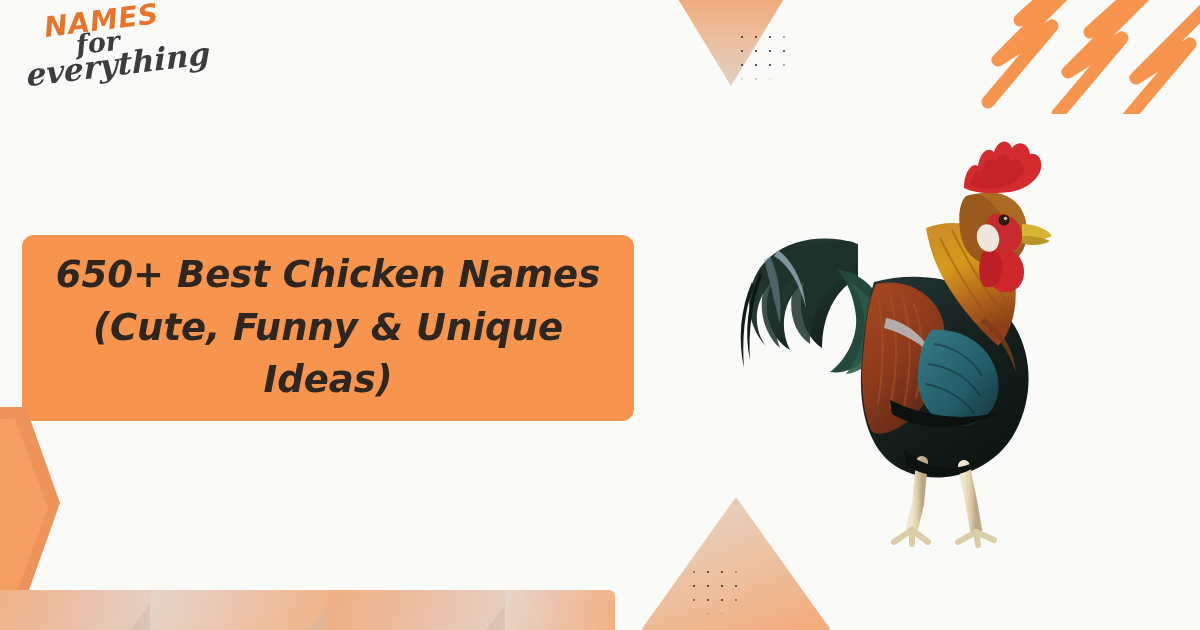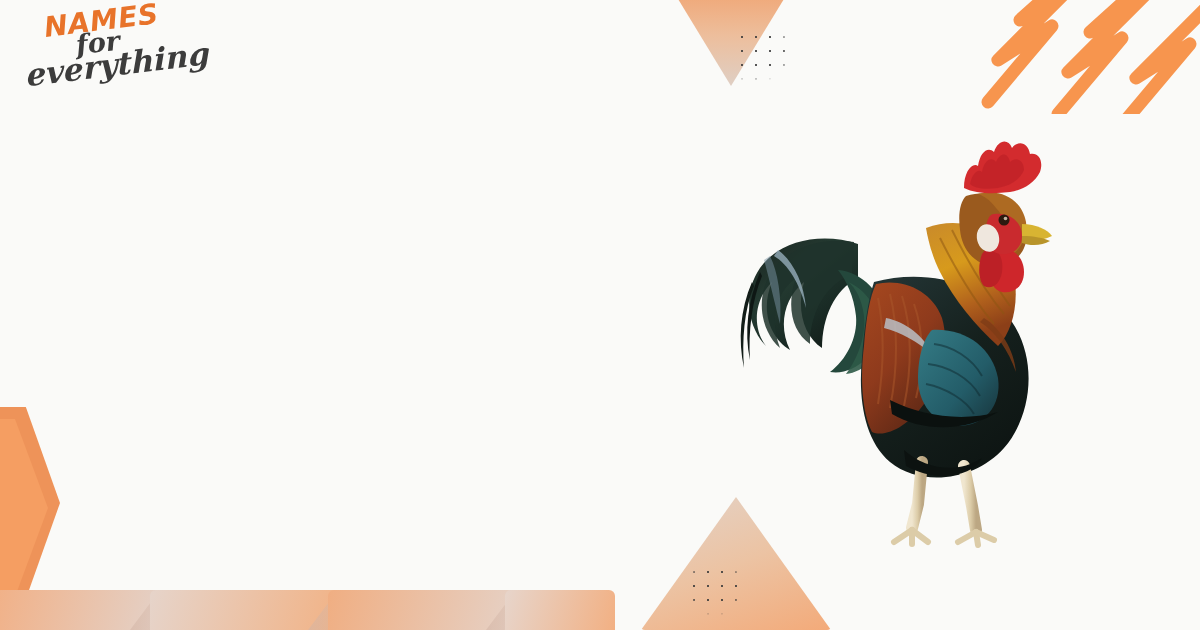--- a/index.html
+++ b/index.html
@@ -188,20 +188,23 @@
       <path d="M146 156 L210 80 L156 114 L234 36"></path>
     </g>
   </svg>
 
   <div class="logo">
     <div class="logo-names">NAMES</div>
     <div class="logo-for">for</div>
     <div class="logo-everything">everything</div>
   </div>
 
+  <div class="title-card">
+    <h1 class="title-text">650+ Best Chicken Names (Cute, Funny &amp; Unique Ideas)</h1>
+  </div>
 
   <svg class="rooster" viewBox="0 0 340 420">
     <defs>
       <linearGradient id="hackleG" x1="0" y1="0" x2="0.3" y2="1">
         <stop offset="0%" stop-color="#C98A2B"></stop>
         <stop offset="40%" stop-color="#D79A1C"></stop>
         <stop offset="75%" stop-color="#B0601C"></stop>
         <stop offset="100%" stop-color="#8C3F18"></stop>
       </linearGradient>
       <linearGradient id="saddleG" x1="0" y1="0" x2="0.6" y2="1">

